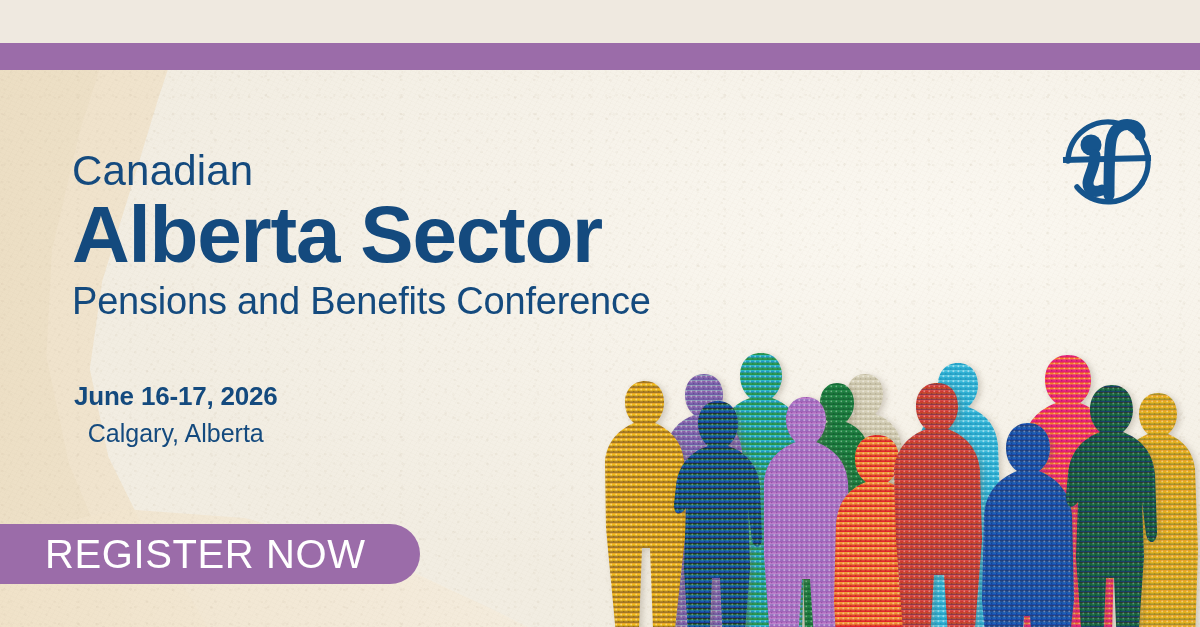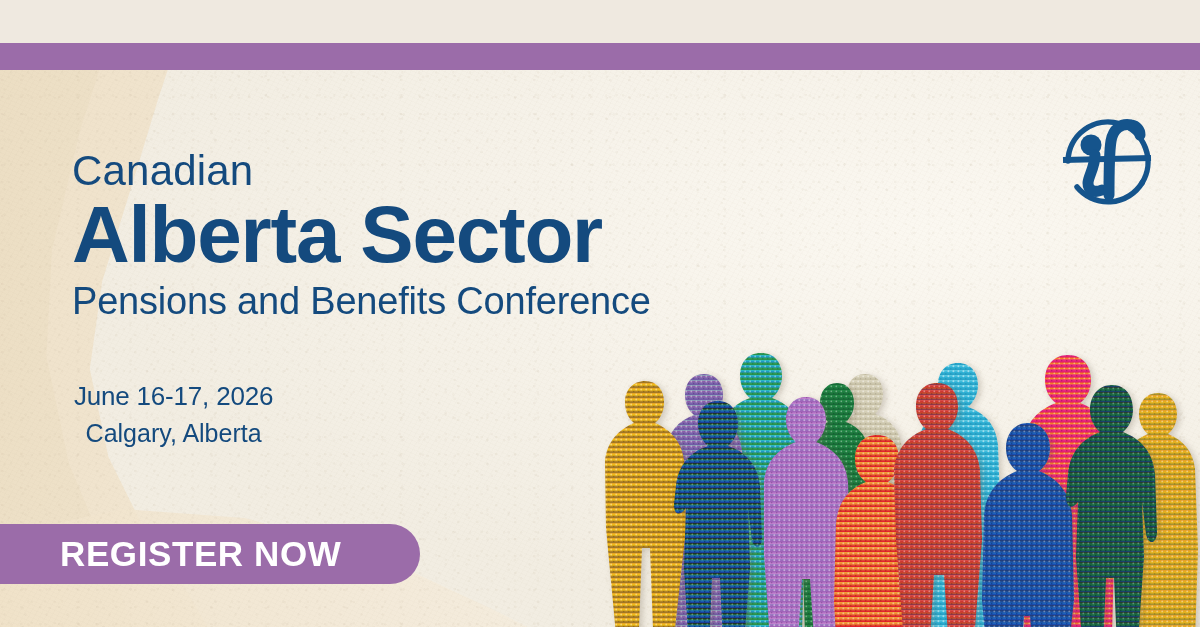--- a/index.html
+++ b/index.html
@@ -89,40 +89,40 @@
     color:#144A7E; letter-spacing:-1.2px; margin-top:-2px;
   }
   .subline {
     font-size:38px; line-height:50px; font-weight:400;
     color:#144A7E; letter-spacing:-.2px; margin-top:-1px;
   }
 
   
   .meta { position:absolute; left:74px; top:337px; }
   .meta-date {
-    font-size:26px; line-height:32px; font-weight:400;
+    font-size:26px; line-height:32px; font-weight:700;
     color:#144A7E; letter-spacing:-.2px;
   }
   .meta-loc {
     font-size:25px; line-height:32px; font-weight:400;
     color:#144A7E; margin-top:5px;text-align:center;
   }
 
   
   .cta {
     position:absolute; left:0; top:481px;
     width:420px; height:60px;
     background:#9B6CA9;
     border-radius:0 30px 30px 0;
     display:flex; align-items:center;
     cursor:pointer; border:none;
   }
   .cta-label {
-    color:#FFFFFF; font-size:35px; font-weight:700;
-    letter-spacing:.6px; padding-left:60px;
+    color:#FFFFFF; font-size:40px; font-weight:400;
+    letter-spacing:.6px; padding-left:45px;
     font-family:"Liberation Sans", sans-serif;
   }
 
   
   .logo { position:absolute; right:35px; top:62px; width:118px; height:108px; }
 
   
   .people { position:absolute; left:600px; top:268px; width:600px; height:359px; }
   .fig {
     position:absolute; bottom:0;

